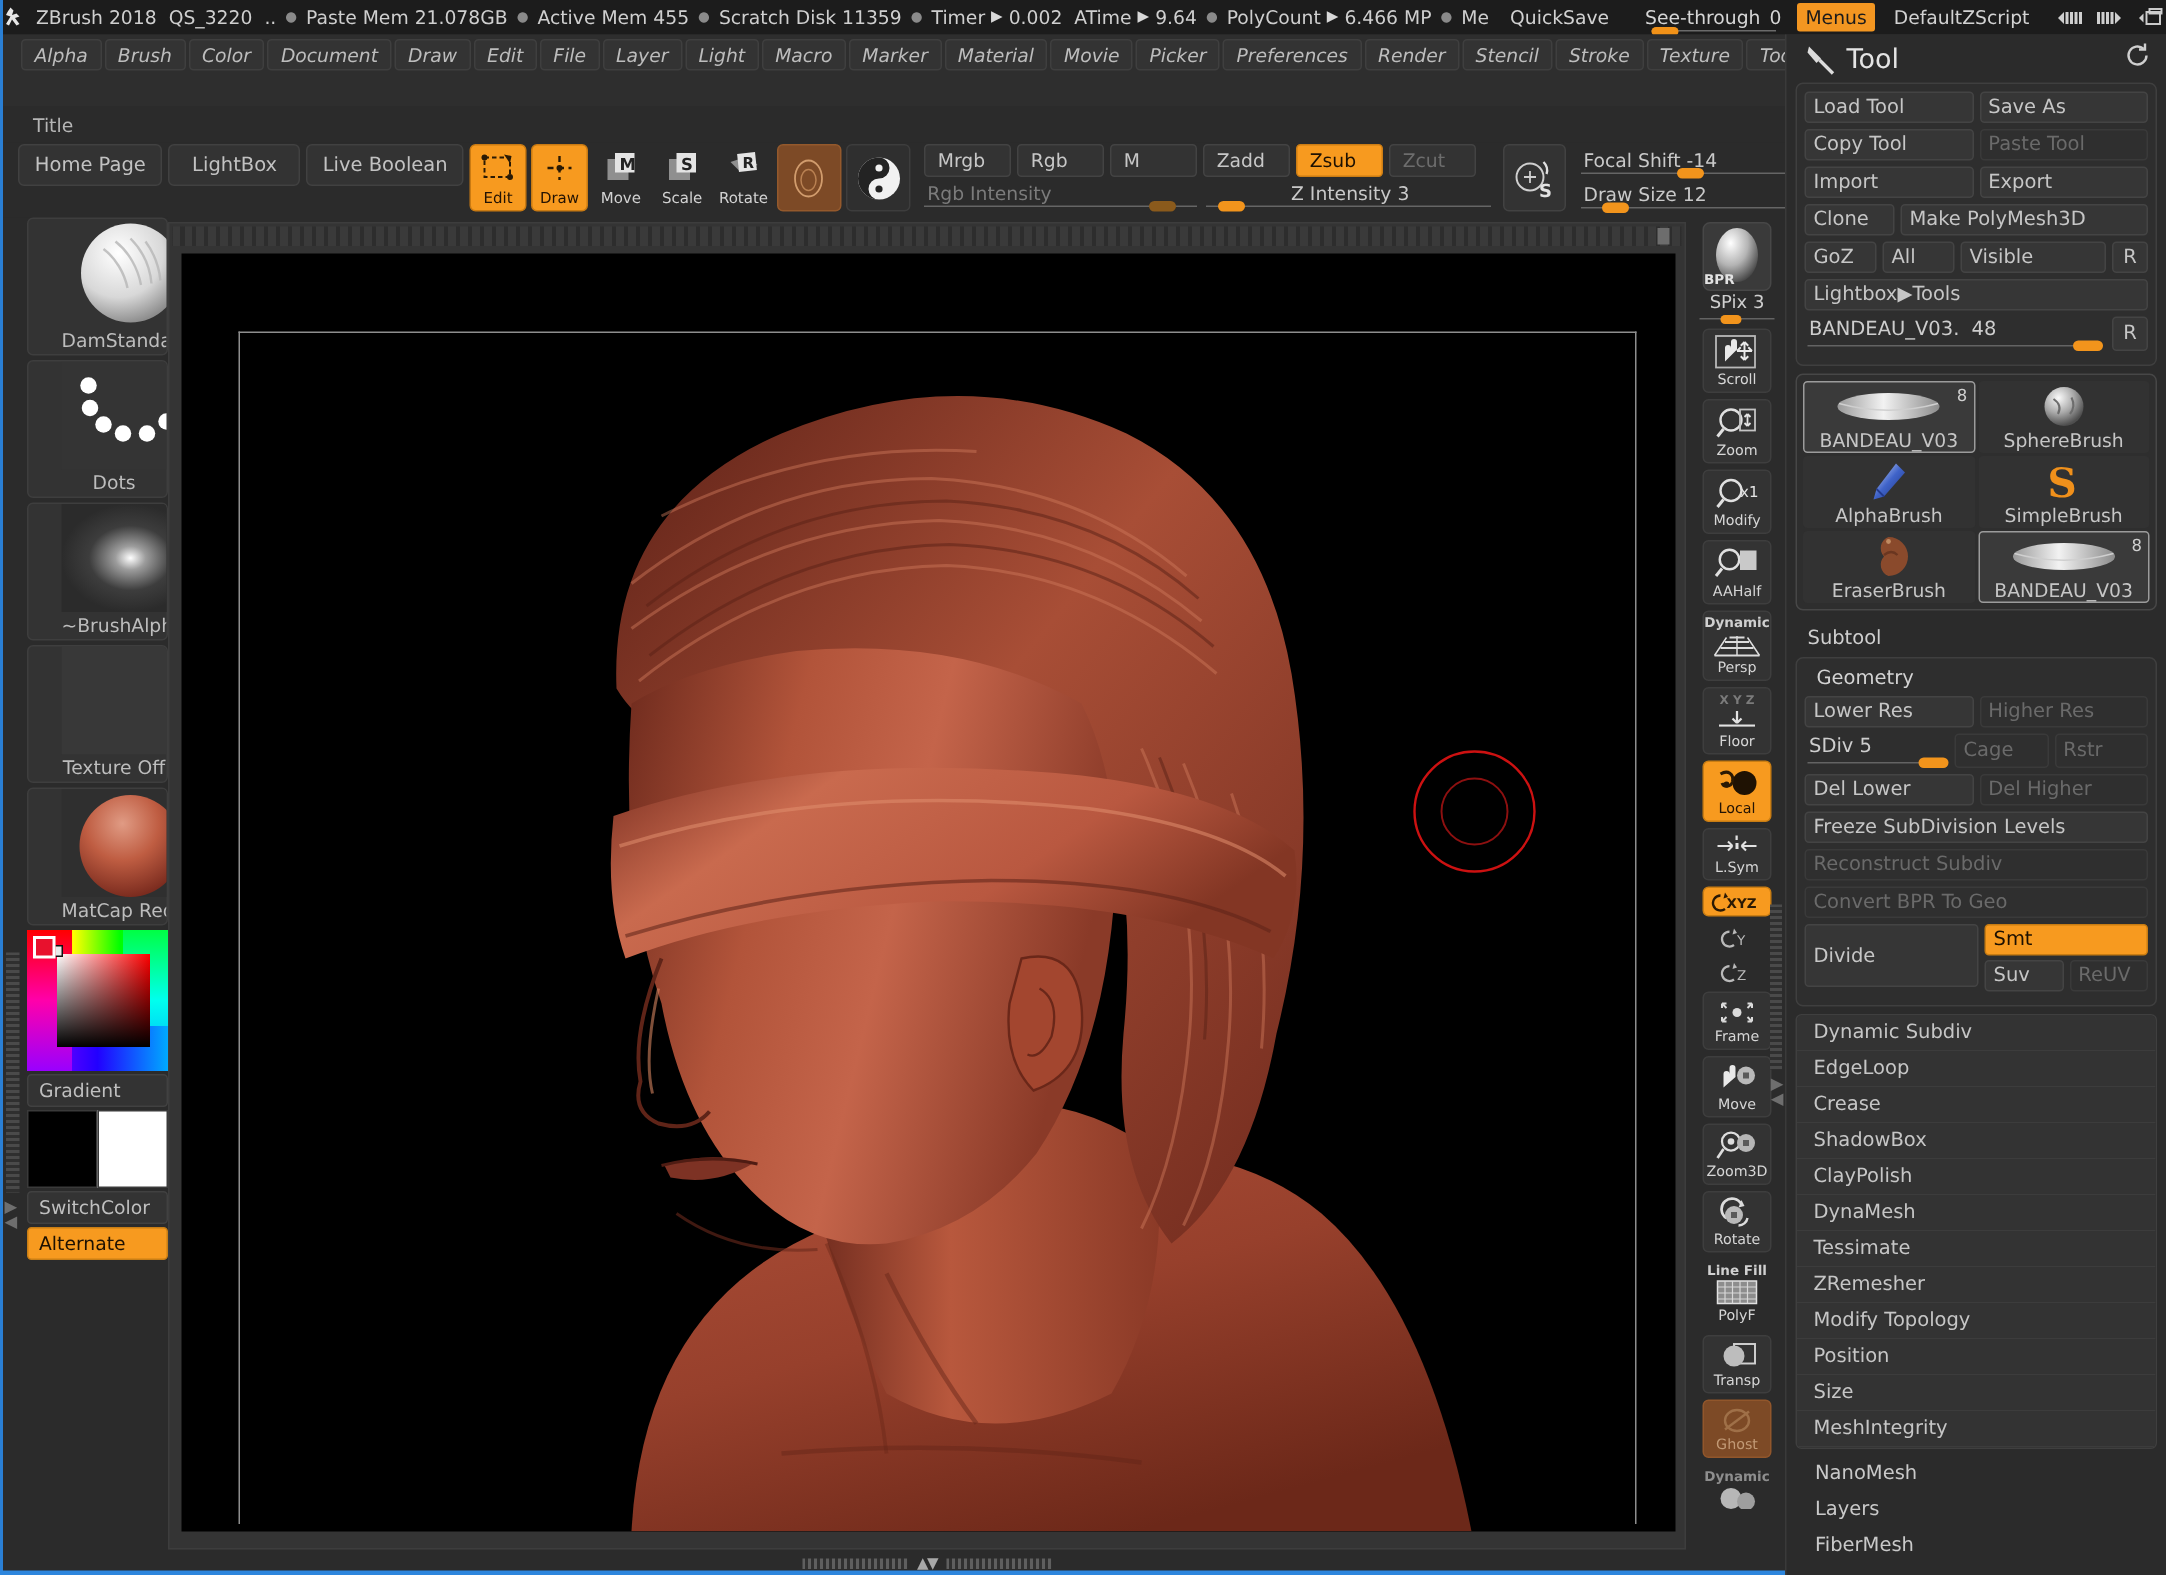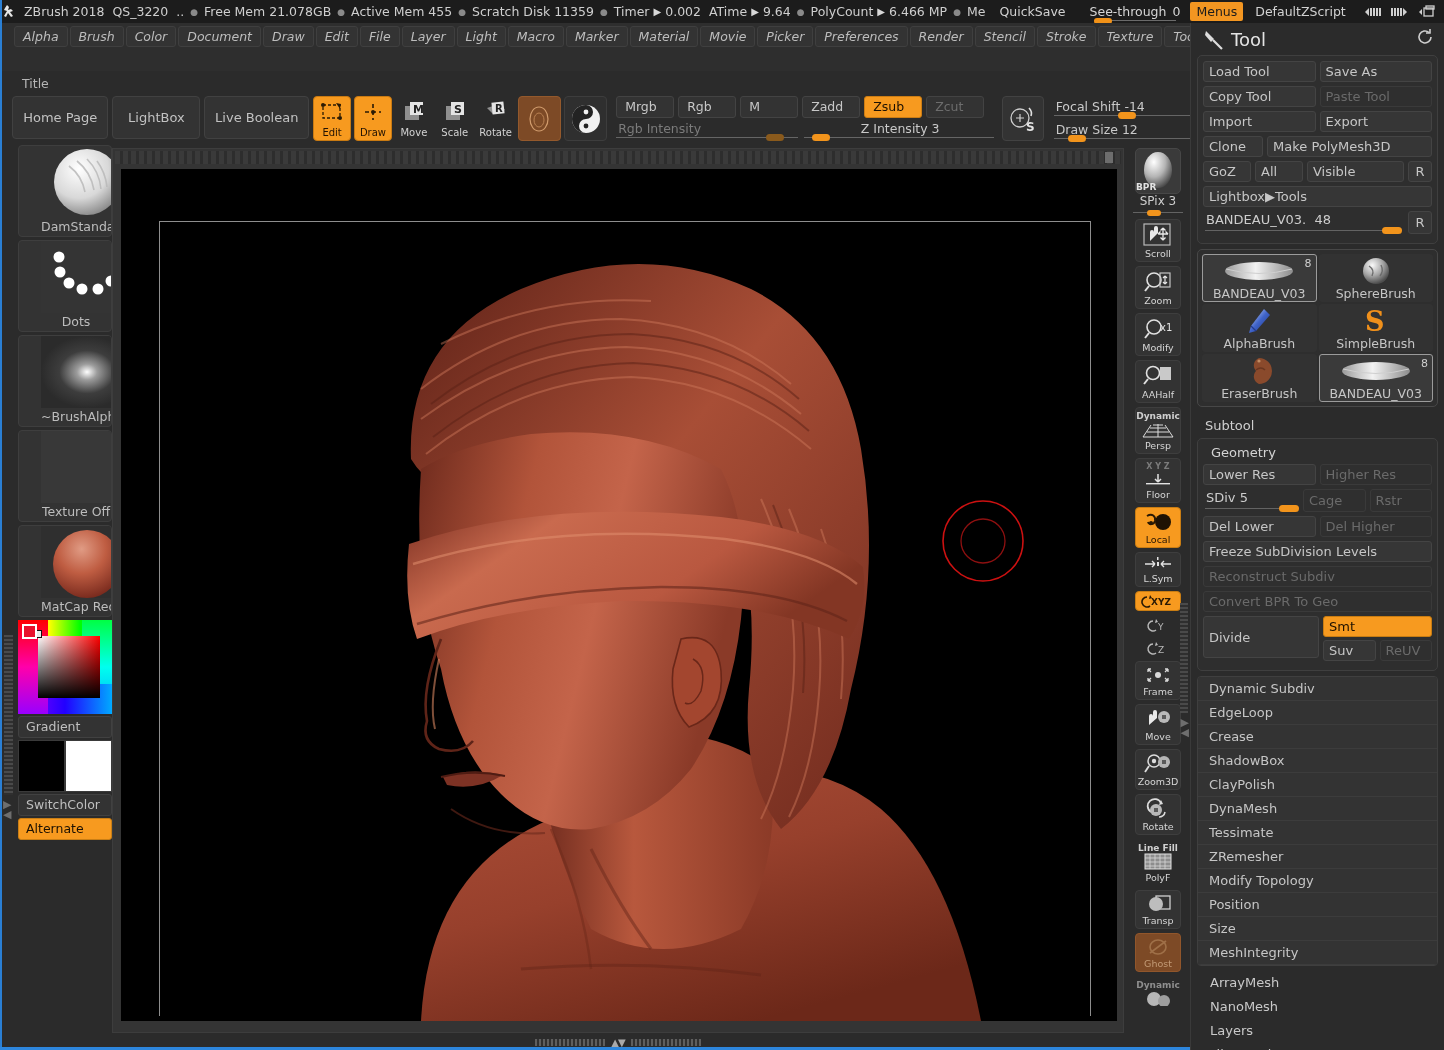--- a/index.html
+++ b/index.html
@@ -62,21 +62,21 @@
     background:#2b2b2b; display:flex; align-items:center;
   }
   .titlerow .t{ font-size:12.5px; color:#b5b5b5; padding-left:22px; }
 
   
   .maintoolbar{
     position:absolute; left:12px; top:96px; width:1178px; height:48px;
     display:flex; align-items:flex-start;
   }
   .mt-btn{
-    height:43px; min-width:88px; display:flex; align-items:center; justify-content:center;
+    height:28px; min-width:88px; display:flex; align-items:center; justify-content:center;
     background:#333333; border:1px solid #414141; border-radius:4px; margin-right:4px;
     font-size:13px; color:#c2c2c2; padding:0 14px; white-space:nowrap;
   }
   .mt-iconbtn{
     width:42px; height:45px; border-radius:4px; margin-right:3px;
     display:flex; flex-direction:column; align-items:center; justify-content:flex-end;
     padding-bottom:2px; font-size:10px; color:#d9d9d9; position:relative;
   }
   .mt-iconbtn.on{ background:#f79a1f; border:1px solid #c97a12; color:#231303; }
   .mt-iconbtn.plain{ background:transparent; border:1px solid transparent; color:#d2d2d2; }
@@ -284,21 +284,21 @@
   <div class="titlebar">
     <span class="zb-logo">
       <svg width="14" height="15" viewBox="0 0 14 15">
           <path d="M4 1l2 2-1 3 3-1 2 2-3 1 3 4-2 1-3-4-2 4-2-1 3-5-3-1 1-2z" fill="#e6e6e6"></path>
         </svg>
     </span>
     <span class="tb-txt">ZBrush 2018</span>
     <span class="tb-txt">QS_3220</span>
     <span class="tb-txt">..</span>
     <span class="tb-sep">●</span>
-    <span class="tb-txt">Free Mem 21.078GB</span>
+    <span class="tb-txt">Paste Mem 21.078GB</span>
     <span class="tb-sep">●</span>
     <span class="tb-txt">Active Mem 455</span>
     <span class="tb-sep">●</span>
     <span class="tb-txt">Scratch Disk 11359</span>
     <span class="tb-sep">●</span>
     <span class="tb-txt">Timer</span>
     <span class="tb-arrow">▶</span>
     <span class="tb-txt">0.002</span>
     <span class="tb-txt">ATime</span>
     <span class="tb-arrow">▶</span>
@@ -1135,21 +1135,20 @@
         <div class="tp-listitem">ClayPolish</div>
         <div class="tp-listitem">DynaMesh</div>
         <div class="tp-listitem">Tessimate</div>
         <div class="tp-listitem">ZRemesher</div>
         <div class="tp-listitem">Modify Topology</div>
         <div class="tp-listitem">Position</div>
         <div class="tp-listitem">Size</div>
         <div class="tp-listitem">MeshIntegrity</div>
       </div>
     <div id="tp-trailing" style="margin-top:4px;">
-        <div class="tp-plain">ArrayMesh</div>
         <div class="tp-plain">NanoMesh</div>
         <div class="tp-plain">Layers</div>
         <div class="tp-plain">FiberMesh</div>
       </div>
   </div>
 
   <div class="blue-strip"></div>
   <div class="blue-bottom"></div>
 </div>
 

